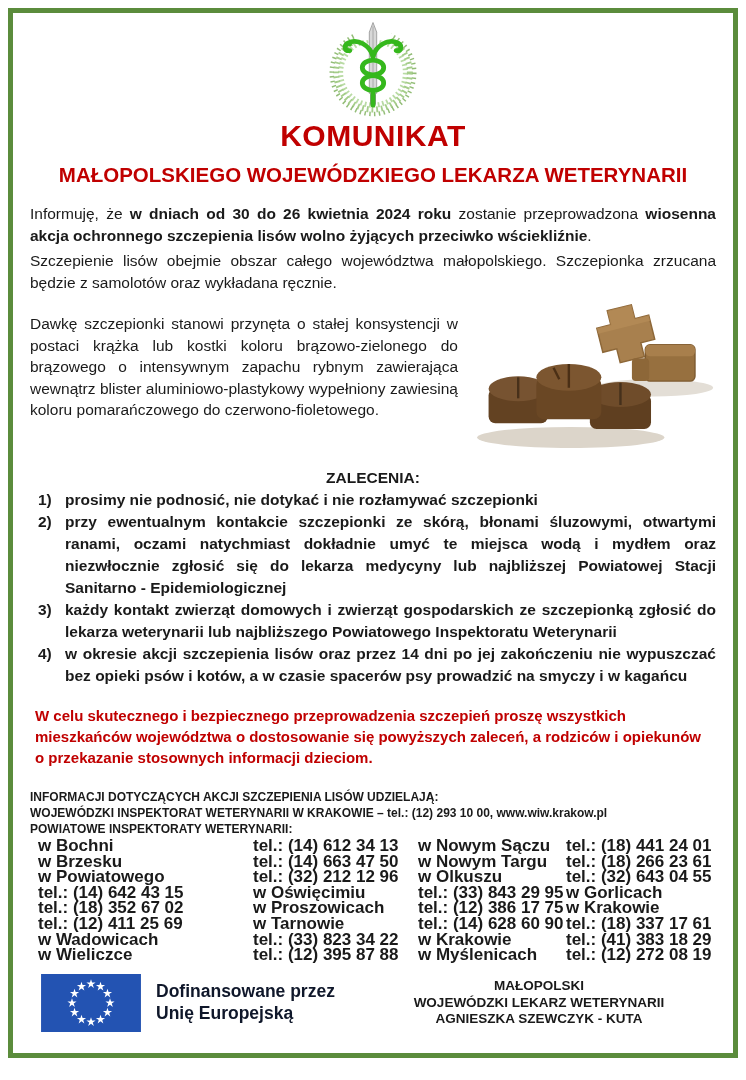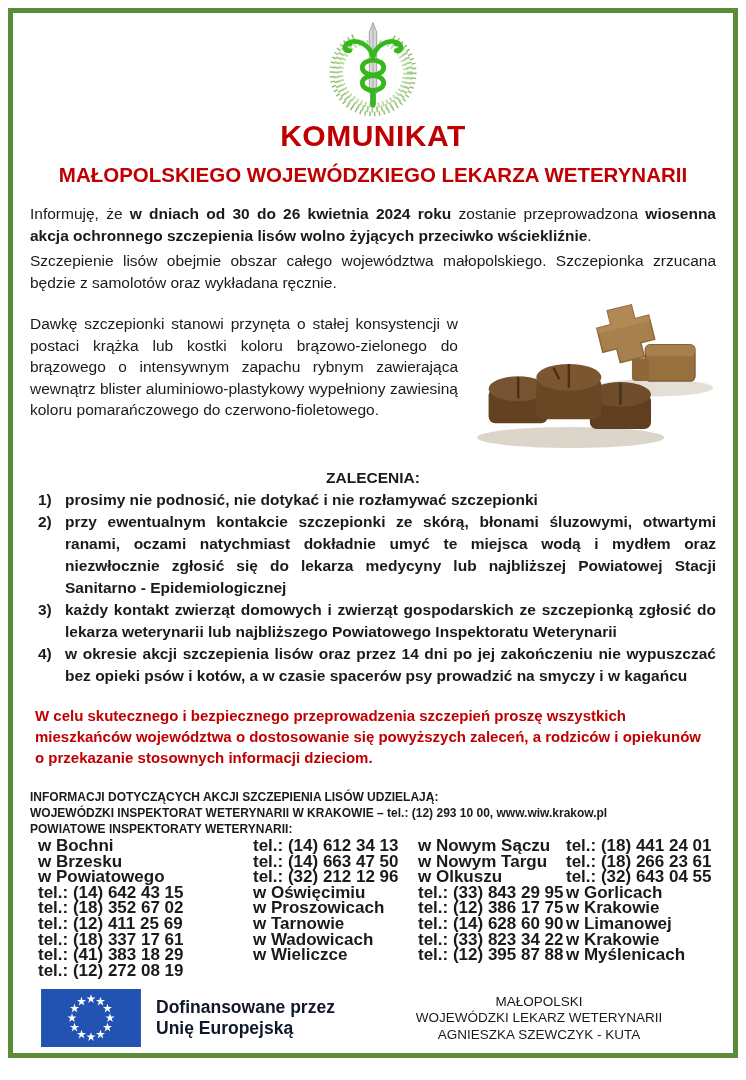--- a/index.html
+++ b/index.html
@@ -44,21 +44,21 @@
     line-height:16px; margin-top:21px; }
   .info-link { color:inherit; }
   .contacts {
     display:grid; grid-template-columns:215px 165px 148px auto;
     font-weight:bold; font-size:17px; line-height:15.6px; margin:1px 0 0 8px;
   }
   .footer { display:flex; align-items:center; margin-top:11px; }
   .eu-flag { margin-left:11px; flex:0 0 auto; display:block; }
   .eu-text { color:#0f172a; font-weight:bold; font-size:17.5px; line-height:21.5px; margin-left:15px; }
   .signature { margin-left:auto; margin-right:2px; width:350px; text-align:center;
-    font-weight:normal; font-size:13.5px; line-height:16.5px; }
+    font-weight:bold; font-size:13.5px; line-height:16.5px; }
 </style>
 </head>
 <body>
 
 <div class="frame">
 
   <div class="logo-wrap">
     <svg width="118" height="96" viewBox="0 0 160 130">
 
       <circle cx="80" cy="70" r="44" fill="none" stroke="#b9dba4" stroke-width="7" stroke-dasharray="2.5 3.5"></circle>
@@ -172,21 +172,20 @@
       <span>w Oświęcimiu</span>
       <span>tel.: (33) 843 29 95</span>
     <span>w Gorlicach</span>
       <span>tel.: (18) 352 67 02</span>
       <span>w Proszowicach</span>
       <span>tel.: (12) 386 17 75</span>
     <span>w Krakowie</span>
       <span>tel.: (12) 411 25 69</span>
       <span>w Tarnowie</span>
       <span>tel.: (14) 628 60 90</span>
-    <span>w Limanowej</span>
       <span>tel.: (18) 337 17 61</span>
       <span>w Wadowicach</span>
       <span>tel.: (33) 823 34 22</span>
     <span>w Krakowie</span>
       <span>tel.: (41) 383 18 29</span>
       <span>w Wieliczce</span>
       <span>tel.: (12) 395 87 88</span>
     <span>w Myślenicach</span>
       <span>tel.: (12) 272 08 19</span>
       <span></span>

